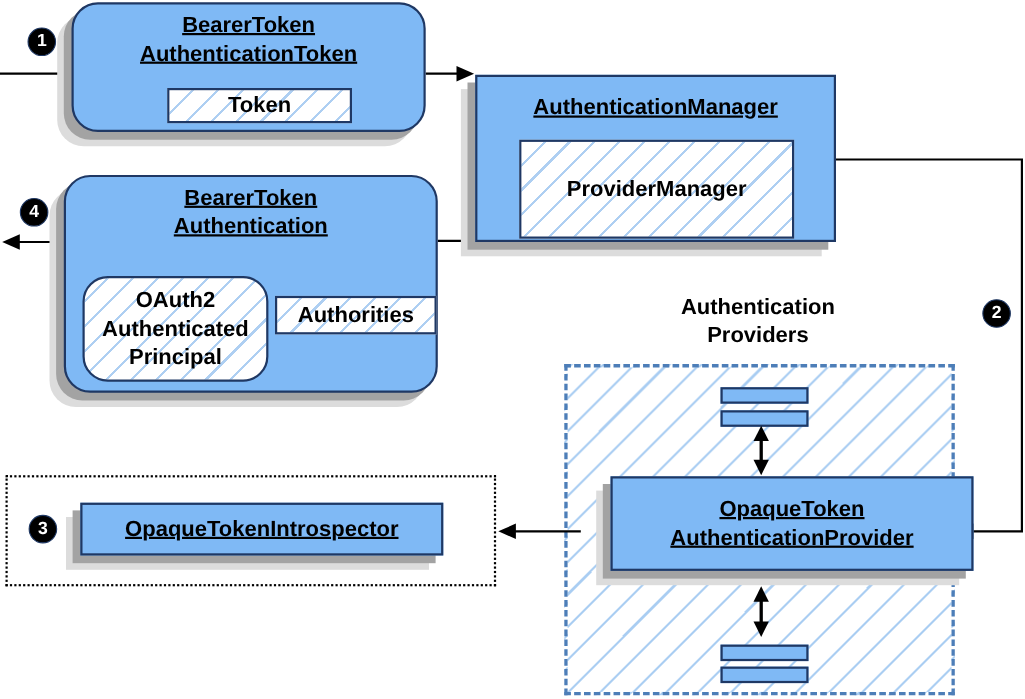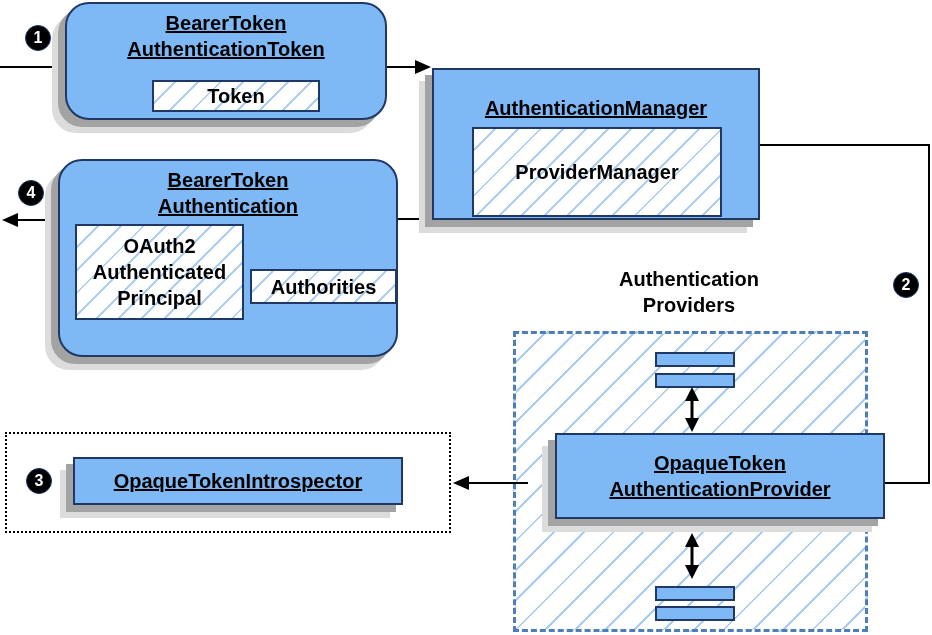--- a/index.html
+++ b/index.html
@@ -83,30 +83,30 @@
 
   <div class="node rounded shadowed" style="left:65px;top:2px;width:322px;height:118px;">
     <div class="label" style="padding-top:6px;">BearerToken
 AuthenticationToken</div>
     <div class="inner" style="left:85px;top:76px;width:168px;height:32px;">
       <span class="label">Token</span>
     </div>
   </div>
 
   <div class="node shadowed" style="left:432px;top:68px;width:328px;height:152px;">
-    <div class="label" style="padding-top:25px;">AuthenticationManager</div>
+    <div class="label" style="padding-top:15px;">AuthenticationManager</div>
     <div class="inner" style="left:38px;top:57px;width:250px;height:90px;">
       <span class="label">ProviderManager</span>
     </div>
   </div>
 
   <div class="node rounded shadowed" style="left:58px;top:159px;width:340px;height:198px;">
     <div class="label" style="padding-top:6px;">BearerToken
 Authentication</div>
-    <div class="inner" style="left:15px;top:63px;width:169px;height:96px;">
+    <div class="inner" style="left:15px;top:90px;width:169px;height:96px;border-radius:23px;">
       <span class="label">OAuth2
 Authenticated
 Principal</span>
     </div>
     <div class="inner" style="left:190px;top:108px;width:147px;height:35px;">
       <span class="label">Authorities</span>
     </div>
   </div>
 
   <div class="group-label label" style="left:585px;top:266px;width:208px;height:54px;">Authentication

